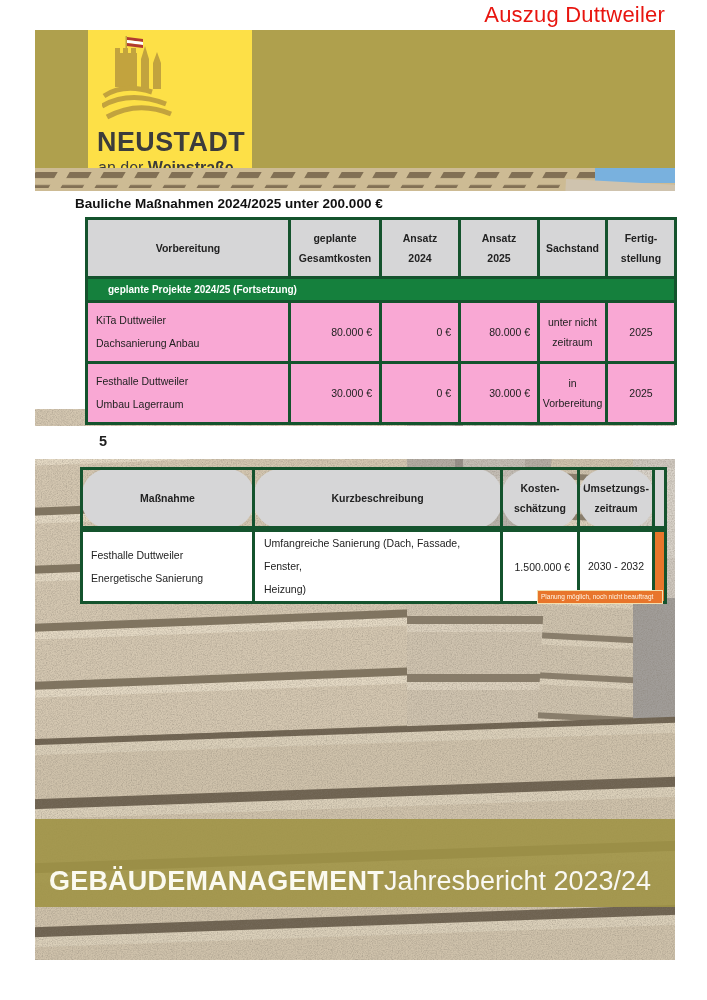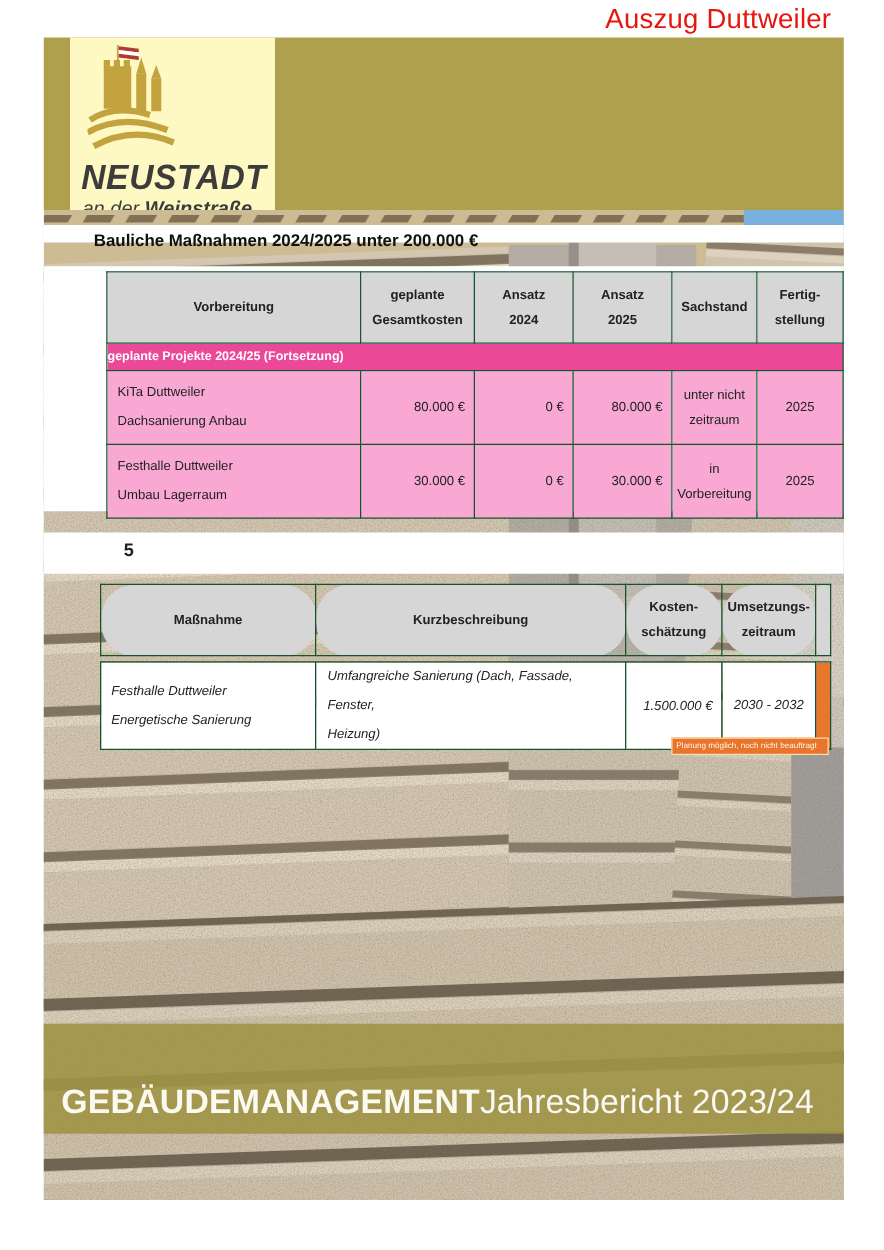--- a/index.html
+++ b/index.html
@@ -8,56 +8,56 @@
     font-family:"Liberation Sans", sans-serif; color:#1f1f1f; overflow:hidden;
   }
   
   .top-note {
     position:absolute; top:2px; right:42px; font-size:22px; color:#e8150f;
     letter-spacing:0.2px;
   }
   
   .band { position:absolute; left:35px; top:30px; width:640px; height:138px; background:#afa04d; }
   
-  .logo-box { position:absolute; left:56px; top:30px; width:164px; height:142px; background:#fef9c3;font-style:italic; }
+  .logo-box { position:absolute; left:88px; top:30px; width:164px; height:142px; background:#fde047; }
   .logo-emblem { position:absolute; left:14px; top:6px; }
   .logo-city {
     position:absolute; left:9px; top:96px; font-size:28px; font-weight:800; color:#3c3c3c;
     transform:scaleX(0.96); transform-origin:left; letter-spacing:0.5px; white-space:nowrap;
   }
   .logo-sub { position:absolute; left:10px; top:129px; font-size:16px; color:#3c3c3c; white-space:nowrap; }
   .logo-sub b { font-weight:700; }
   
   .photo { position:absolute; left:35px; top:168px; width:640px; height:792px; }
   
   .block { position:absolute; background:#ffffff; }
-  #h1block { left:35px; top:180px; width:640px; height:14px; }
+  #h1block { left:35px; top:191px; width:640px; height:26px; }
   #h1block .h1 { position:absolute; left:40px; top:5px; font-size:13.5px; font-weight:700; color:#111; }
   #t1block { left:35px; top:213px; width:640px; height:196px; }
   
   table { border-collapse:collapse; table-layout:fixed; font-size:10.5px; color:#222; }
-  td { border:1px solid #14532d; overflow:hidden; vertical-align:middle; }
+  td { border:3px solid #14532d; overflow:hidden; vertical-align:middle; }
   .th { background:#d6d6d7; font-weight:600; text-align:center; line-height:1.95; }
   #table1 { position:absolute; left:50px; top:4px; width:589px; }
   #table1 .hrow td { height:54px; }
   .section-row td {
-    background:#ec4899; color:#ffffff; font-weight:700; font-size:10px;
-    height:21px; padding:0 0 0 0;
+    background:#15803d; color:#ffffff; font-weight:700; font-size:10px;
+    height:21px; padding:0 0 0 20px;
   }
   .drow td { height:56px; background:#f9a8d4; }
   .name { padding-left:8px; line-height:2.2; }
   .money { text-align:right; padding-right:7px; }
   .center { text-align:center; line-height:1.95; }
   #h2block { left:35px; top:426px; width:640px; height:33px; }
   #h2block .num { position:absolute; left:64px; top:7px; font-size:14.5px; font-weight:700; }
   #h2block .h2 { position:absolute; left:101px; top:7px; font-size:14.5px; font-weight:700; }
   #t2head { position:absolute; left:80px; top:467px; width:584px; }
   #t2head td { height:54px;border-radius:26px; }
   #t2row  { position:absolute; left:80px; top:529px; width:584px; }
-  #t2row td { height:55px; background:#ffffff;font-style:italic; }
+  #t2row td { height:55px; background:#ffffff; }
   .desc { padding:0 9px; line-height:2.2; }
   .orange-cell { background:#e8762b !important; }
   
   .legend {
     position:absolute; left:537px; top:590px; width:126px; height:14px;
     background:#e8752b; border:1px solid #f4dfae; box-sizing:border-box;
     font-size:6.5px; line-height:12px; color:#fff7e8; padding:0 3px;
     white-space:nowrap; overflow:hidden;
   }
   

